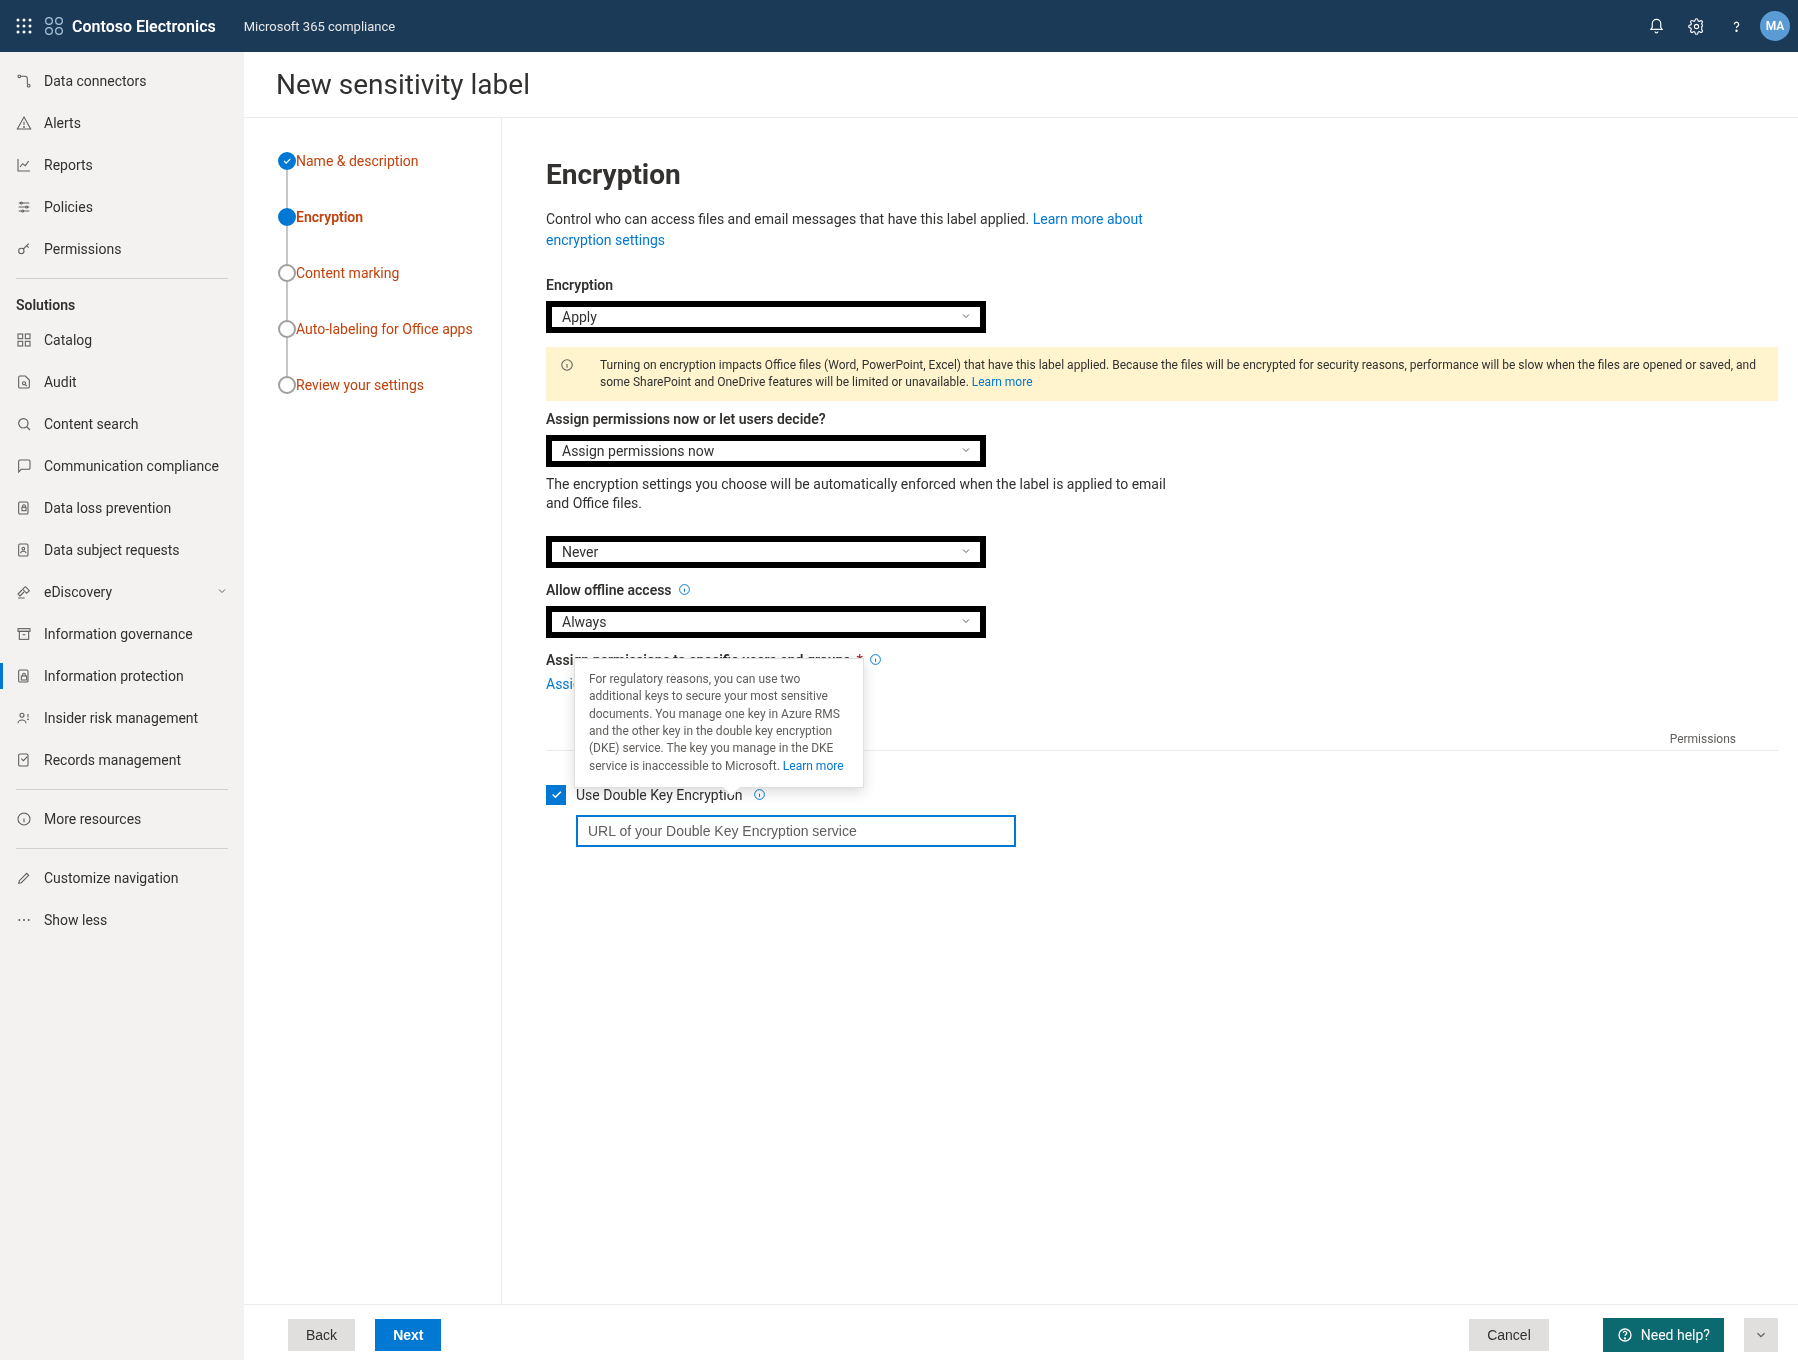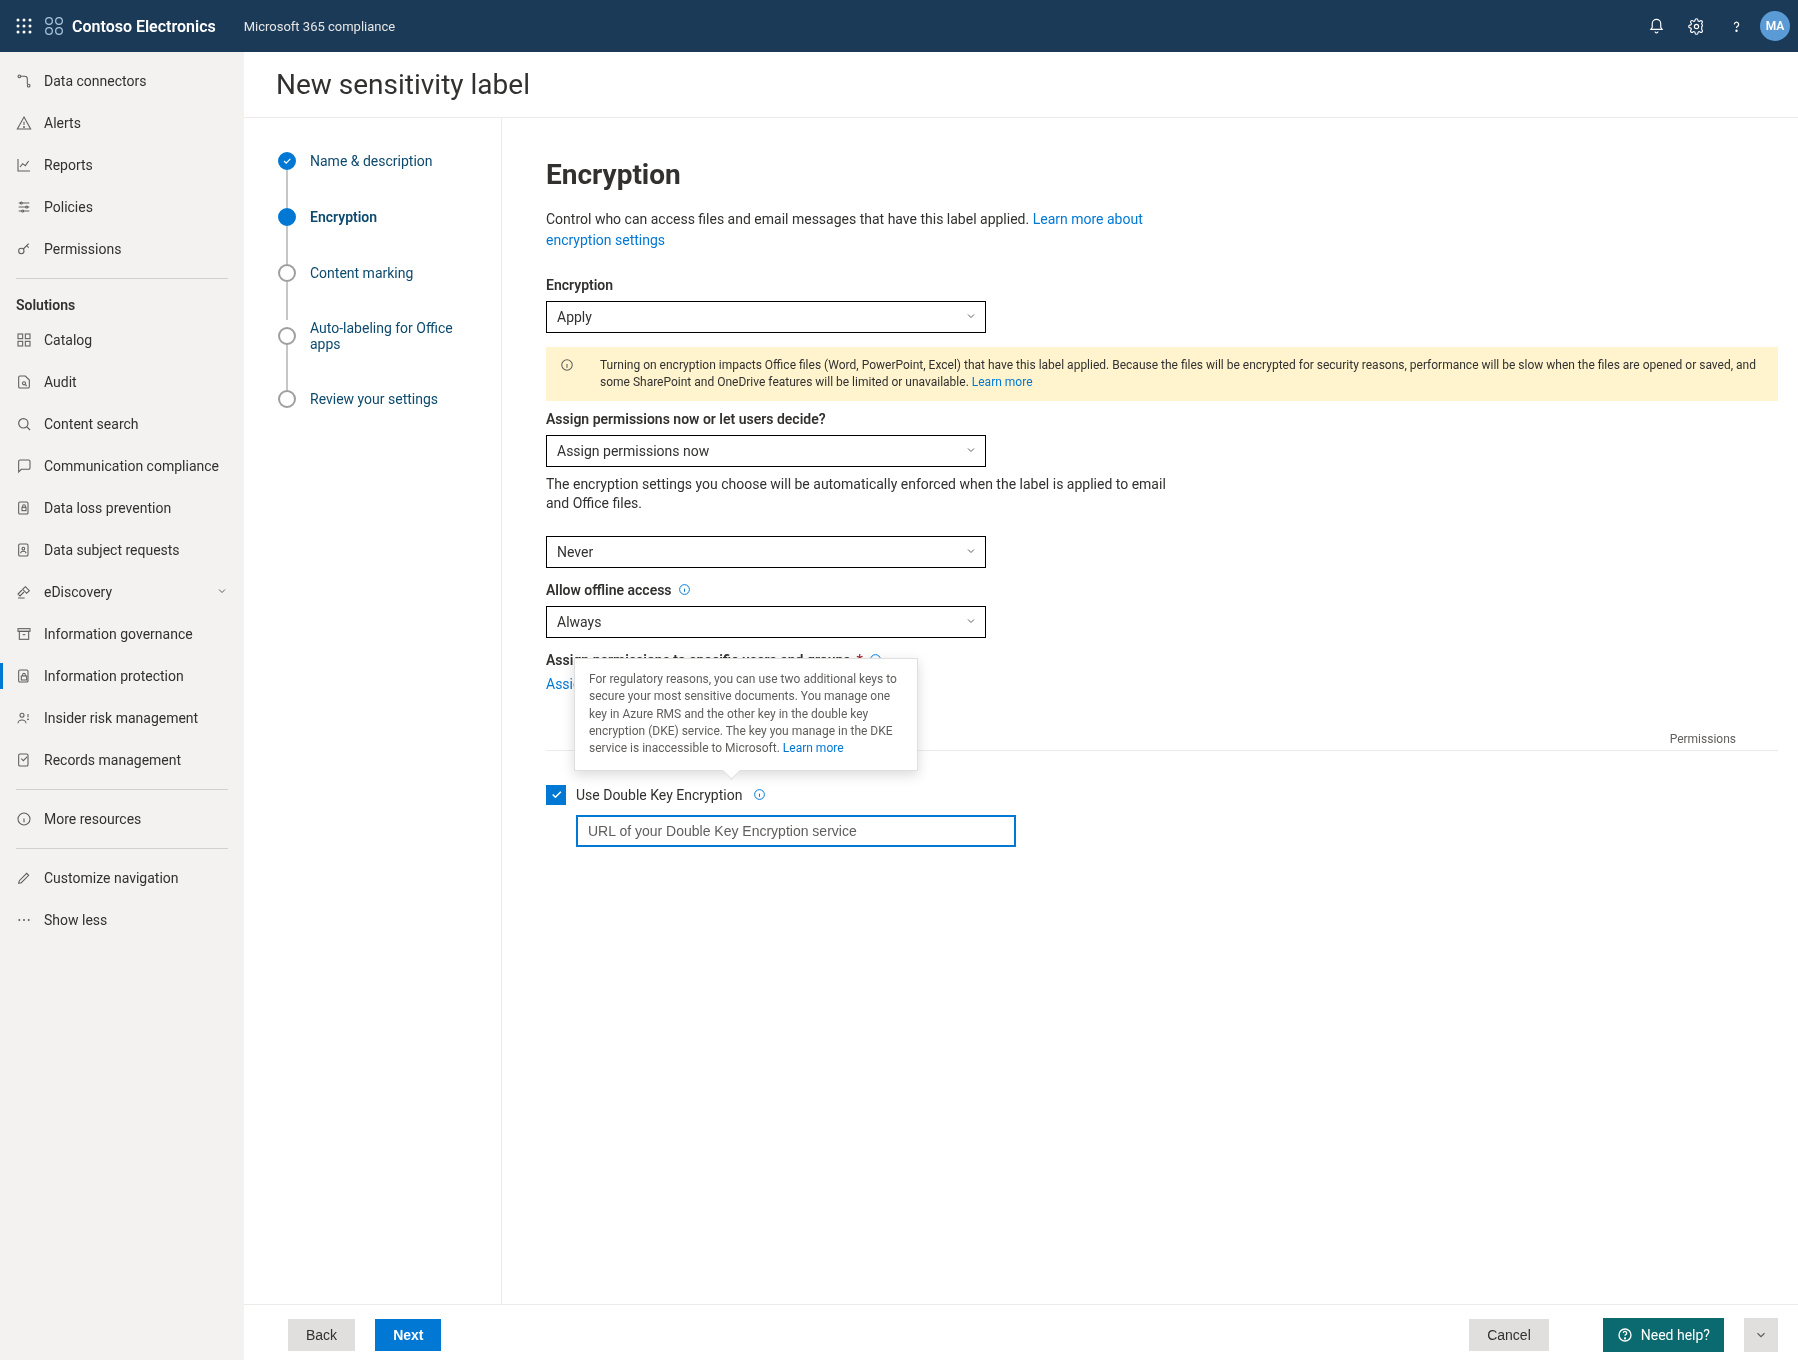--- a/index.html
+++ b/index.html
@@ -35,47 +35,47 @@
   
   
   .wizard { flex: 1; display: flex; border-top: 1px solid #edebe9; overflow: hidden; }
   
   .steps-col { width: 258px; border-right: 1px solid #edebe9; padding: 34px 24px 0 34px; flex-shrink: 0; }
   .step { display: flex; align-items: center; position: relative; padding-bottom: 38px; }
   .step-icon { width: 18px; height: 18px; border-radius: 50%; border: 2px solid #a19f9d; background: #fff; flex-shrink: 0; z-index: 1; }
   .step.done .step-icon { background: #0078d4; border-color: #0078d4; display: flex; align-items: center; justify-content: center; }
   .step.done .step-icon svg { stroke: #fff; }
   .step.current .step-icon { background: #0078d4; border-color: #0078d4; }
-  .step-label { margin-left: 14px; color: #0c4a6e; }
+  .step-label { color: #c2410c; }
   .step.current .step-label { font-weight: 600; }
   .step::after { content: ""; position: absolute; left: 8px; top: 18px; bottom: 0; width: 2px; background: #c8c6c4; }
   .step:last-child::after { display: none; }
   
   .content-col { flex: 1; overflow-y: auto; padding: 40px 20px 80px 44px; position: relative; }
   .content-title { font-size: 28px; font-weight: 700; margin-bottom: 18px; }
   .content-desc { color: #323130; margin-bottom: 26px; max-width: 620px; line-height: 1.5; }
   .content-desc a, .link { color: #0078d4; text-decoration: none; cursor: pointer; }
   
   .field-label { font-weight: 600; margin-bottom: 8px; display: flex; align-items: center; gap: 6px; }
   .field-label .req { color: #a4262c; }
   .info-icon { width: 14px; height: 14px; display: inline-flex; align-items: center; justify-content: center; color: #0078d4; cursor: pointer; }
   
-  .select { width: 440px; max-width: 100%; height: 32px; border: 1px solid #000000; background: #fff; padding: 0 28px 0 10px; font-size: 14px; color: #323130; position: relative; display: flex; align-items: center; cursor: pointer; margin-bottom: 14px; }
+  .select { width: 440px; max-width: 100%; height: 32px; border: 6px solid #000000; background: #fff; padding: 0 28px 0 10px; font-size: 14px; color: #323130; position: relative; display: flex; align-items: center; cursor: pointer; margin-bottom: 14px; }
   .select .chev { position: absolute; right: 8px; top: 50%; transform: translateY(-50%); color: #605e5c; }
   
   
   .warning { background: #fff4ce; display: flex; gap: 26px; padding: 10px 14px; font-size: 12px; color: #323130; line-height: 1.4; }
   .warning .w-icon { flex-shrink: 0; color: #605e5c; margin-top: 1px; }
   
   .helper-text { font-size: 14px; color: #323130; margin: -6px 0 22px; max-width: 620px; line-height: 1.4; }
   
   .section-gap { margin-top: 10px; }
   
   
-  .tooltip { position: absolute; background: #fff; border: 1px solid #e1dfdd; box-shadow: 0 4px 12px rgba(0,0,0,.15); padding: 12px 14px; font-size: 12px; color: #605e5c; width: 344px; line-height: 1.45; z-index: 10; }
+  .tooltip { position: absolute; background: #fff; border: 1px solid #e1dfdd; box-shadow: 0 4px 12px rgba(0,0,0,.15); padding: 12px 14px; font-size: 12px; color: #605e5c; width: 290px; line-height: 1.45; z-index: 10; }
   .tooltip::after { content:""; position:absolute; bottom:-7px; left:150px; width:12px; height:12px; background:#fff; border-right:1px solid #e1dfdd; border-bottom:1px solid #e1dfdd; transform: rotate(45deg); }
   
   
   .cb-row { display: flex; align-items: center; gap: 10px; margin-top: 6px; }
   .cb { width: 20px; height: 20px; background: #0078d4; display: flex; align-items: center; justify-content: center; cursor: pointer; flex-shrink:0; }
   .cb svg { stroke: #fff; }
   .dke-input { width: 440px; height: 32px; border: 2px solid #0078d4; padding: 0 10px; font-size: 14px; color: #323130; margin-left: 30px; margin-top: 10px; outline:none; }
   .dke-input::placeholder { color: #605e5c; }
   
   .perm-link-row { margin-top:4px; }

